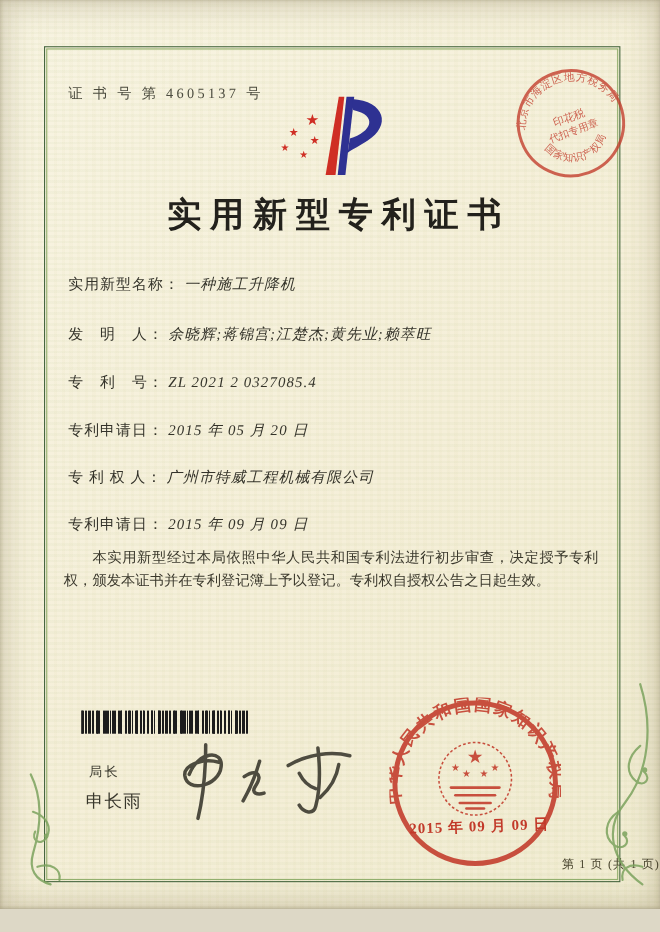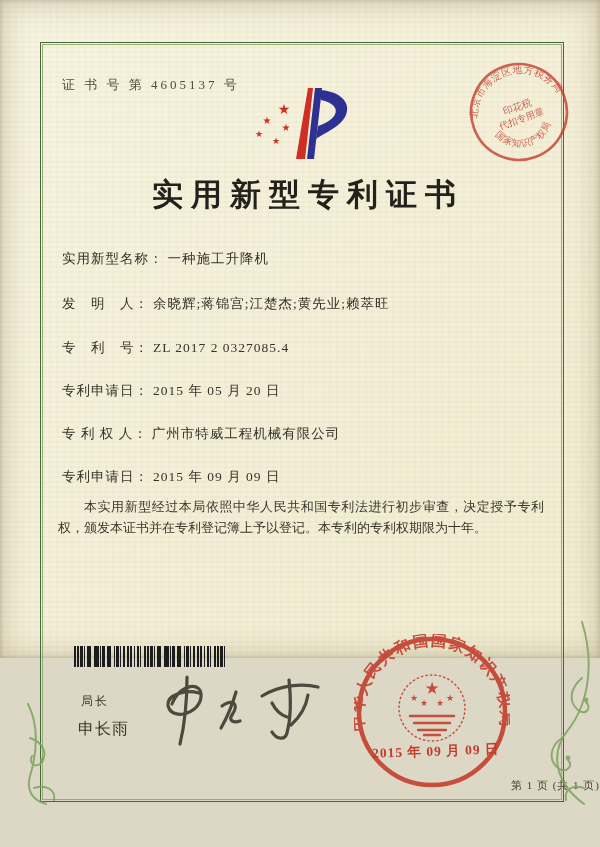--- a/index.html
+++ b/index.html
@@ -2,21 +2,21 @@
 <html><head>
 <meta charset="utf-8">
 <style>
   html,body{margin:0;padding:0;}
   body{
     width:600px;height:847px;overflow:hidden;
     font-family:"Liberation Serif","DejaVu Serif",serif;
     background:#ddd8c6;
   }
   .page{
-    position:relative;width:600px;height:658px;
+    position:relative;width:600px;height:826px;
     background:
       repeating-linear-gradient(0deg, rgba(170,190,130,0.07) 0 2px, rgba(0,0,0,0) 2px 5px),
       repeating-linear-gradient(90deg, rgba(200,190,120,0.05) 0 3px, rgba(0,0,0,0) 3px 7px),
       linear-gradient(135deg,#f8f4e2 0%,#f5efd9 55%,#f1ecd2 100%);
     box-shadow: inset 0 0 30px rgba(120,105,70,.38), inset 0 0 4px rgba(90,80,50,.3);
   }
   .border-frame{
     position:absolute;left:40px;top:42px;width:522px;height:758px;
     border:1px solid #46663f;
     outline:1px solid #93b06e;
@@ -31,21 +31,21 @@
   .title{
     position:absolute;left:0;top:170px;width:600px;margin:4px;
     text-align:center;font-size:31px;font-weight:700;color:#23211c;
     letter-spacing:8px;text-indent:8px;
   }
   .fields{position:absolute;left:62px;top:0;width:480px;}
   .field-row{
     position:absolute;left:0;white-space:nowrap;
     font-size:13.5px;color:#34332a;letter-spacing:1px;
   }
-  .field-row .value{margin-left:4px;}
+  .field-row .value{margin-left:4px;font-style:italic;}
   .row0{top:250px}.row1{top:295px}.row2{top:339px}
   .row3{top:382px}.row4{top:425px}.row5{top:468px}
   .body-text{
     position:absolute;left:58px;top:497px;width:486px;
     font-size:13px;line-height:20.5px;color:#3a382c;text-align:justify;
   }
   .body-text p{margin:0;text-indent:2em;}
   .barcode{
     position:absolute;left:74px;top:646px;width:152px;height:21px;
     background:
@@ -113,35 +113,35 @@
   <h1 class="title">实用新型专利证书</h1>
 
   <div class="fields">
     <div class="field-row row0">
       <span class="label">实用新型名称：</span><span class="value">一种施工升降机</span>
     </div>
     <div class="field-row row1">
       <span class="label">发　明　人：</span><span class="value">余晓辉;蒋锦宫;江楚杰;黄先业;赖萃旺</span>
     </div>
     <div class="field-row row2">
-      <span class="label">专　利　号：</span><span class="value">ZL 2017 2 0327085.4</span>
+      <span class="label">专　利　号：</span><span class="value">ZL 2021 2 0327085.4</span>
     </div>
     <div class="field-row row3">
       <span class="label">专利申请日：</span><span class="value">2015 年 05 月 20 日</span>
     </div>
     <div class="field-row row4">
       <span class="label">专 利 权 人：</span><span class="value">广州市特威工程机械有限公司</span>
     </div>
     <div class="field-row row5">
       <span class="label">专利申请日：</span><span class="value">2015 年 09 月 09 日</span>
     </div>
   </div>
 
   <div class="body-text">
-    <p>本实用新型经过本局依照中华人民共和国专利法进行初步审查，决定授予专利权，颁发本证书并在专利登记簿上予以登记。本专利的专利权期限为十年。</p>
+    <p>本实用新型经过本局依照中华人民共和国专利法进行初步审查，决定授予专利权，颁发本证书并在专利登记簿上予以登记。专利权自授权公告之日起生效。</p>
   </div>
 
   <div class="barcode"></div>
 
   <div class="signer-title">局长</div>
   <div class="signer-name">申长雨</div>
 
   <svg class="signature" width="190" height="85" viewBox="0 0 190 85">
     <g fill="none" stroke="#403e33" stroke-width="3.2" stroke-linecap="round" opacity="0.92">
       <path d="M22,34 C30,13 53,11 51,27 C49,45 20,51 18,35 C17,25 35,19 49,23"></path>

